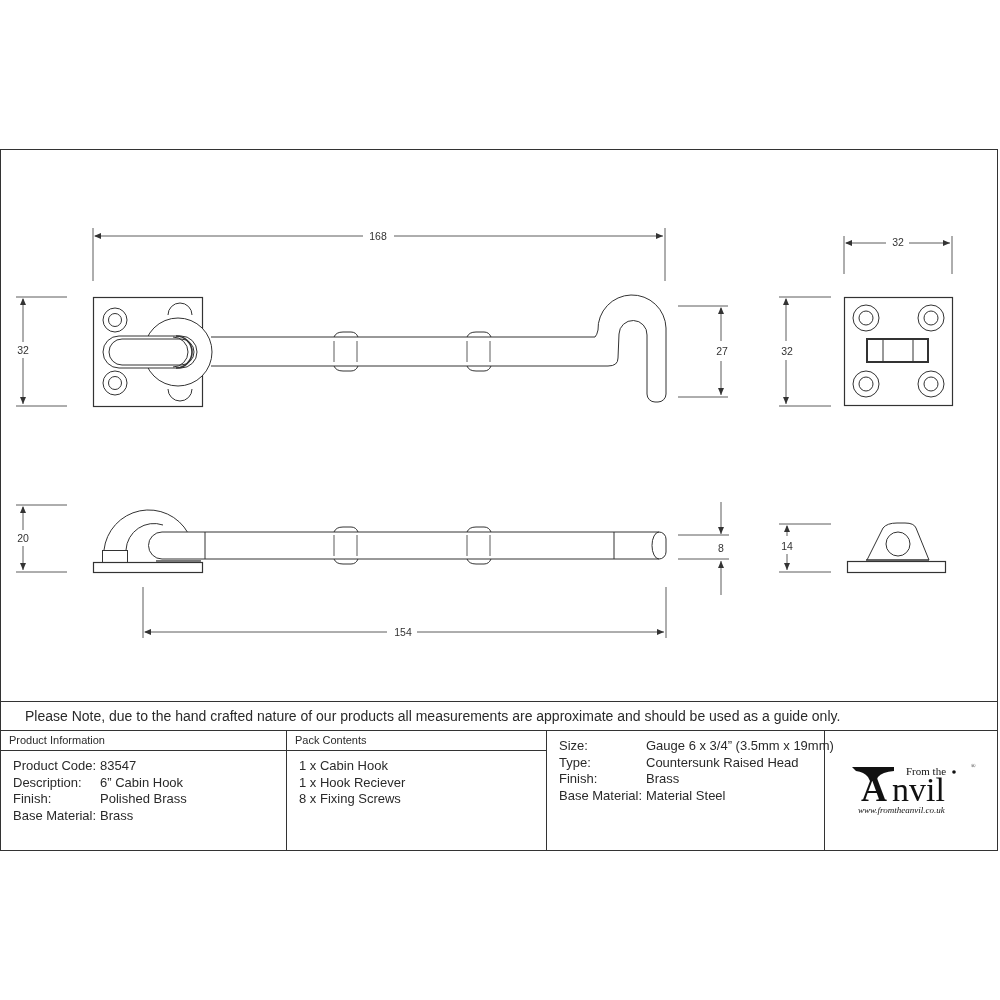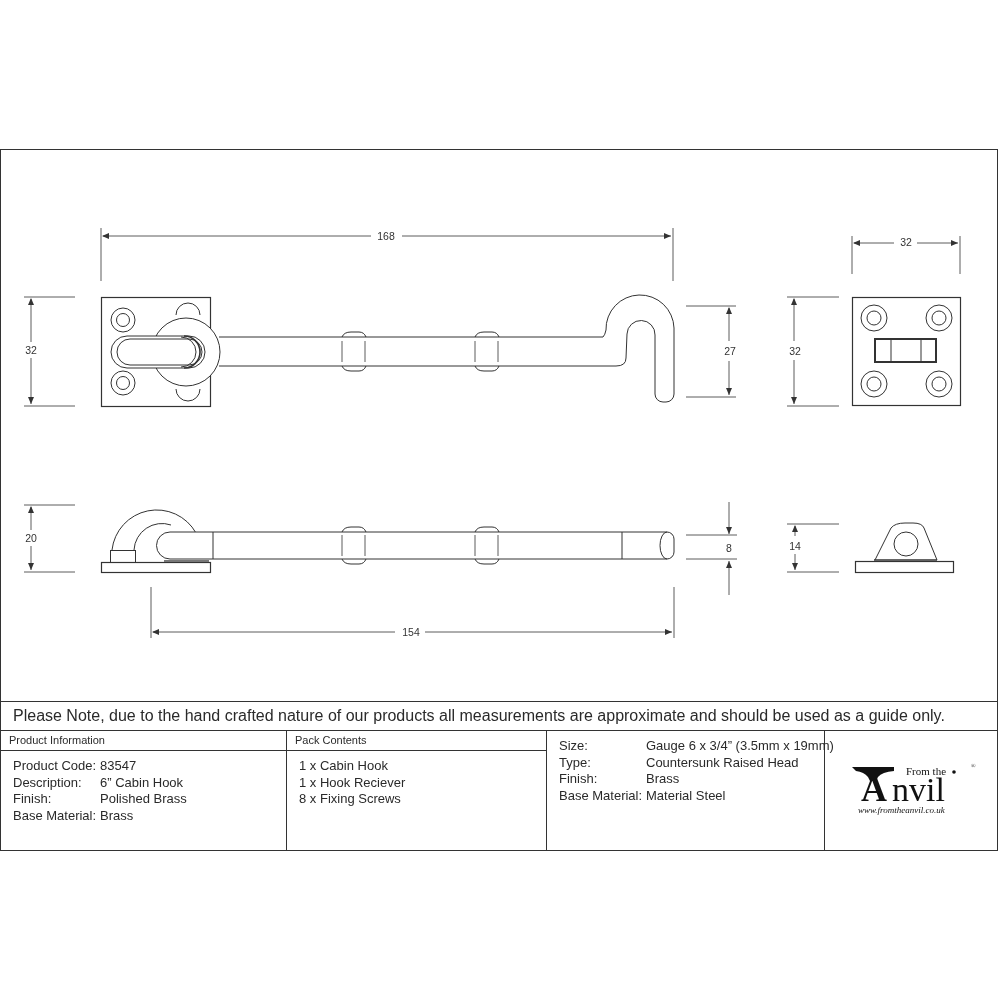--- a/index.html
+++ b/index.html
@@ -1,25 +1,25 @@
 <!DOCTYPE html>
 <html><head>
 <meta charset="utf-8">
 <style>
   html, body { margin: 0; padding: 0; background: #ffffff; }
   body { width: 1000px; height: 1000px; position: relative; overflow: hidden;
          font-family: "Liberation Sans", "DejaVu Sans", sans-serif; color: #2a2a2a; }
   .sheet { position: absolute; left: 0; top: 149px; width: 998px; height: 702px;
            border: 1.5px solid #333; box-sizing: border-box; }
-  .drawing { position: absolute; left: 0; top: 0; width: 792px; height: 552px; margin-left: 8px; }
+  .drawing { position: absolute; left: 0; top: 0; width: 792px; height: 552px; }
   .drawing svg { display: block; }
   .dim-text { font-family: "Liberation Sans", "DejaVu Sans", sans-serif; font-size: 10.5px; fill: #333; }
   .note-row { position: absolute; left: 0; top: 551px; width: 997px; height: 30px;
               border-top: 1.5px solid #333; border-bottom: 1.5px solid #333; box-sizing: border-box;
-              font-size: 16px; line-height: 28px; padding-left: 12px; }
+              font-size: 14px; line-height: 28px; padding-left: 24px; }
   .info { position: absolute; left: 0; top: 581px; width: 997px; height: 119px; }
   .col { position: absolute; top: 0; height: 119px; box-sizing: border-box; }
   .col-head { height: 20px; line-height: 19px; font-size: 11px; padding-left: 8px;
               border-bottom: 1.5px solid #333; box-sizing: border-box; }
   .col-body { padding: 7px 0 0 12px; font-size: 13px; }
   .kv { display: flex; height: 16.7px; line-height: 16.7px; white-space: nowrap; }
   .kv .k { width: 87px; flex: none; }
   .kv.wide .k { width: 87px; }
   .line { height: 16.7px; line-height: 16.7px; white-space: nowrap; }
   .vsep { border-right: 1.5px solid #333; }

